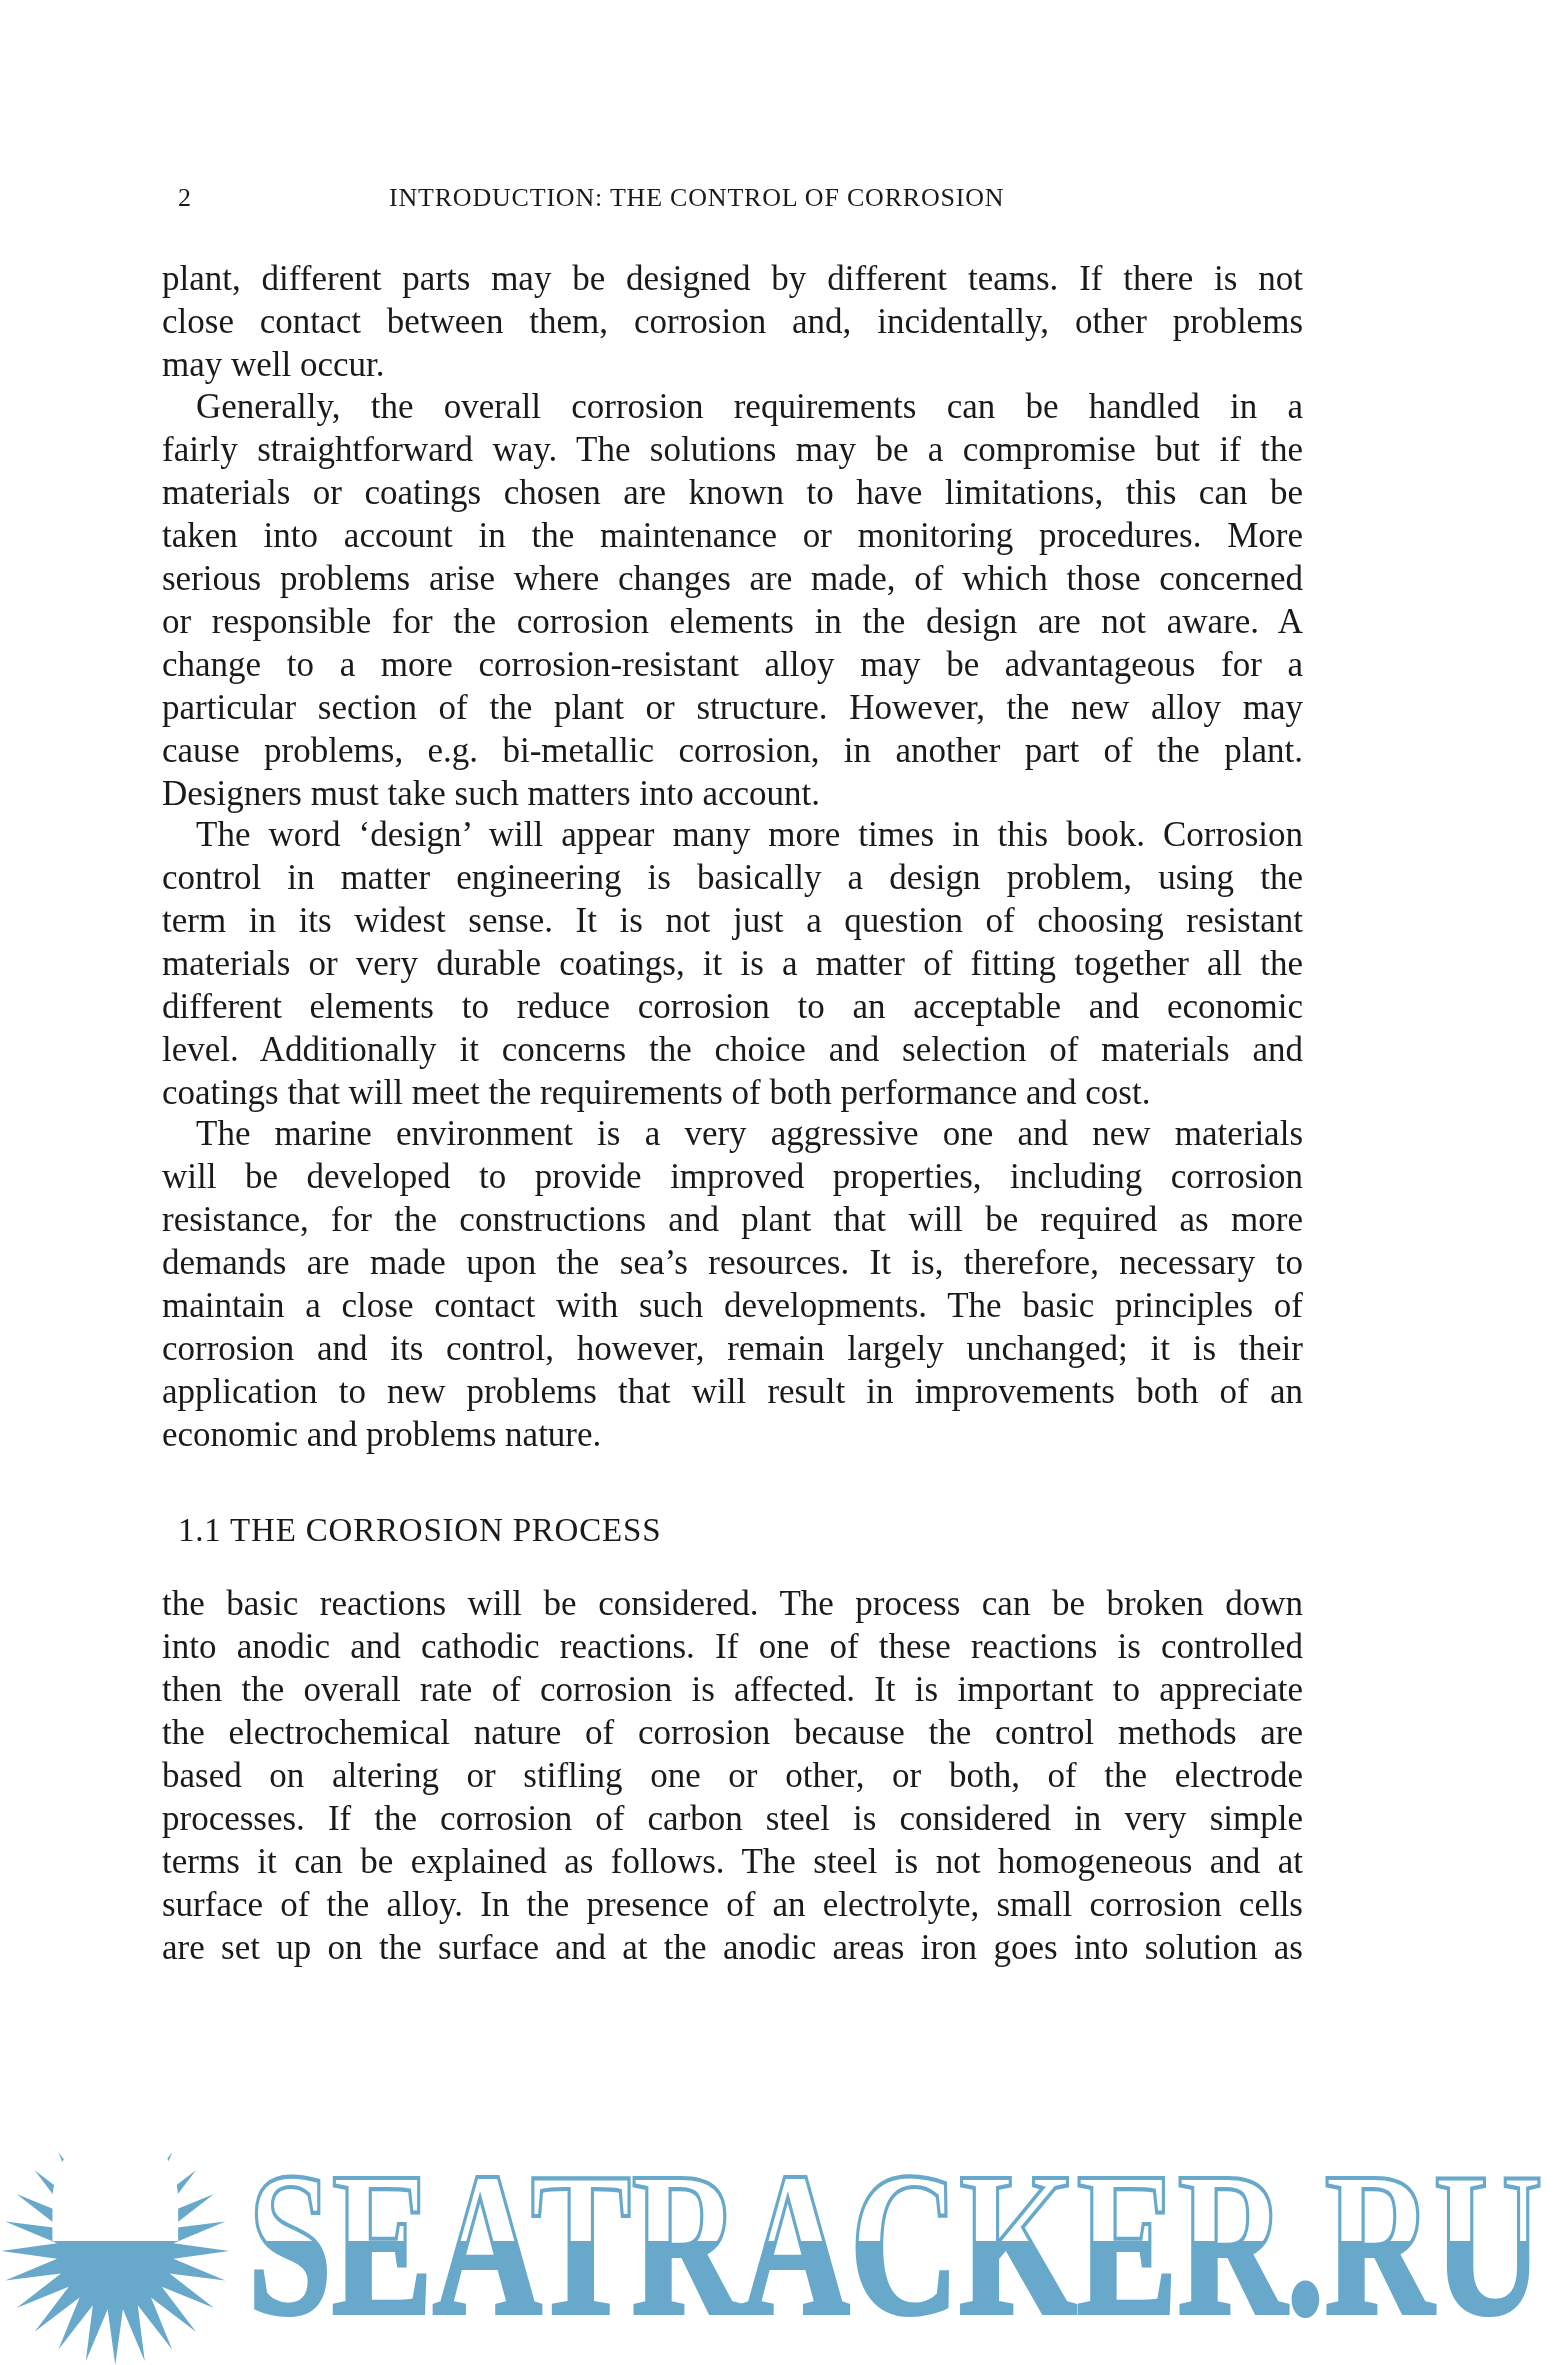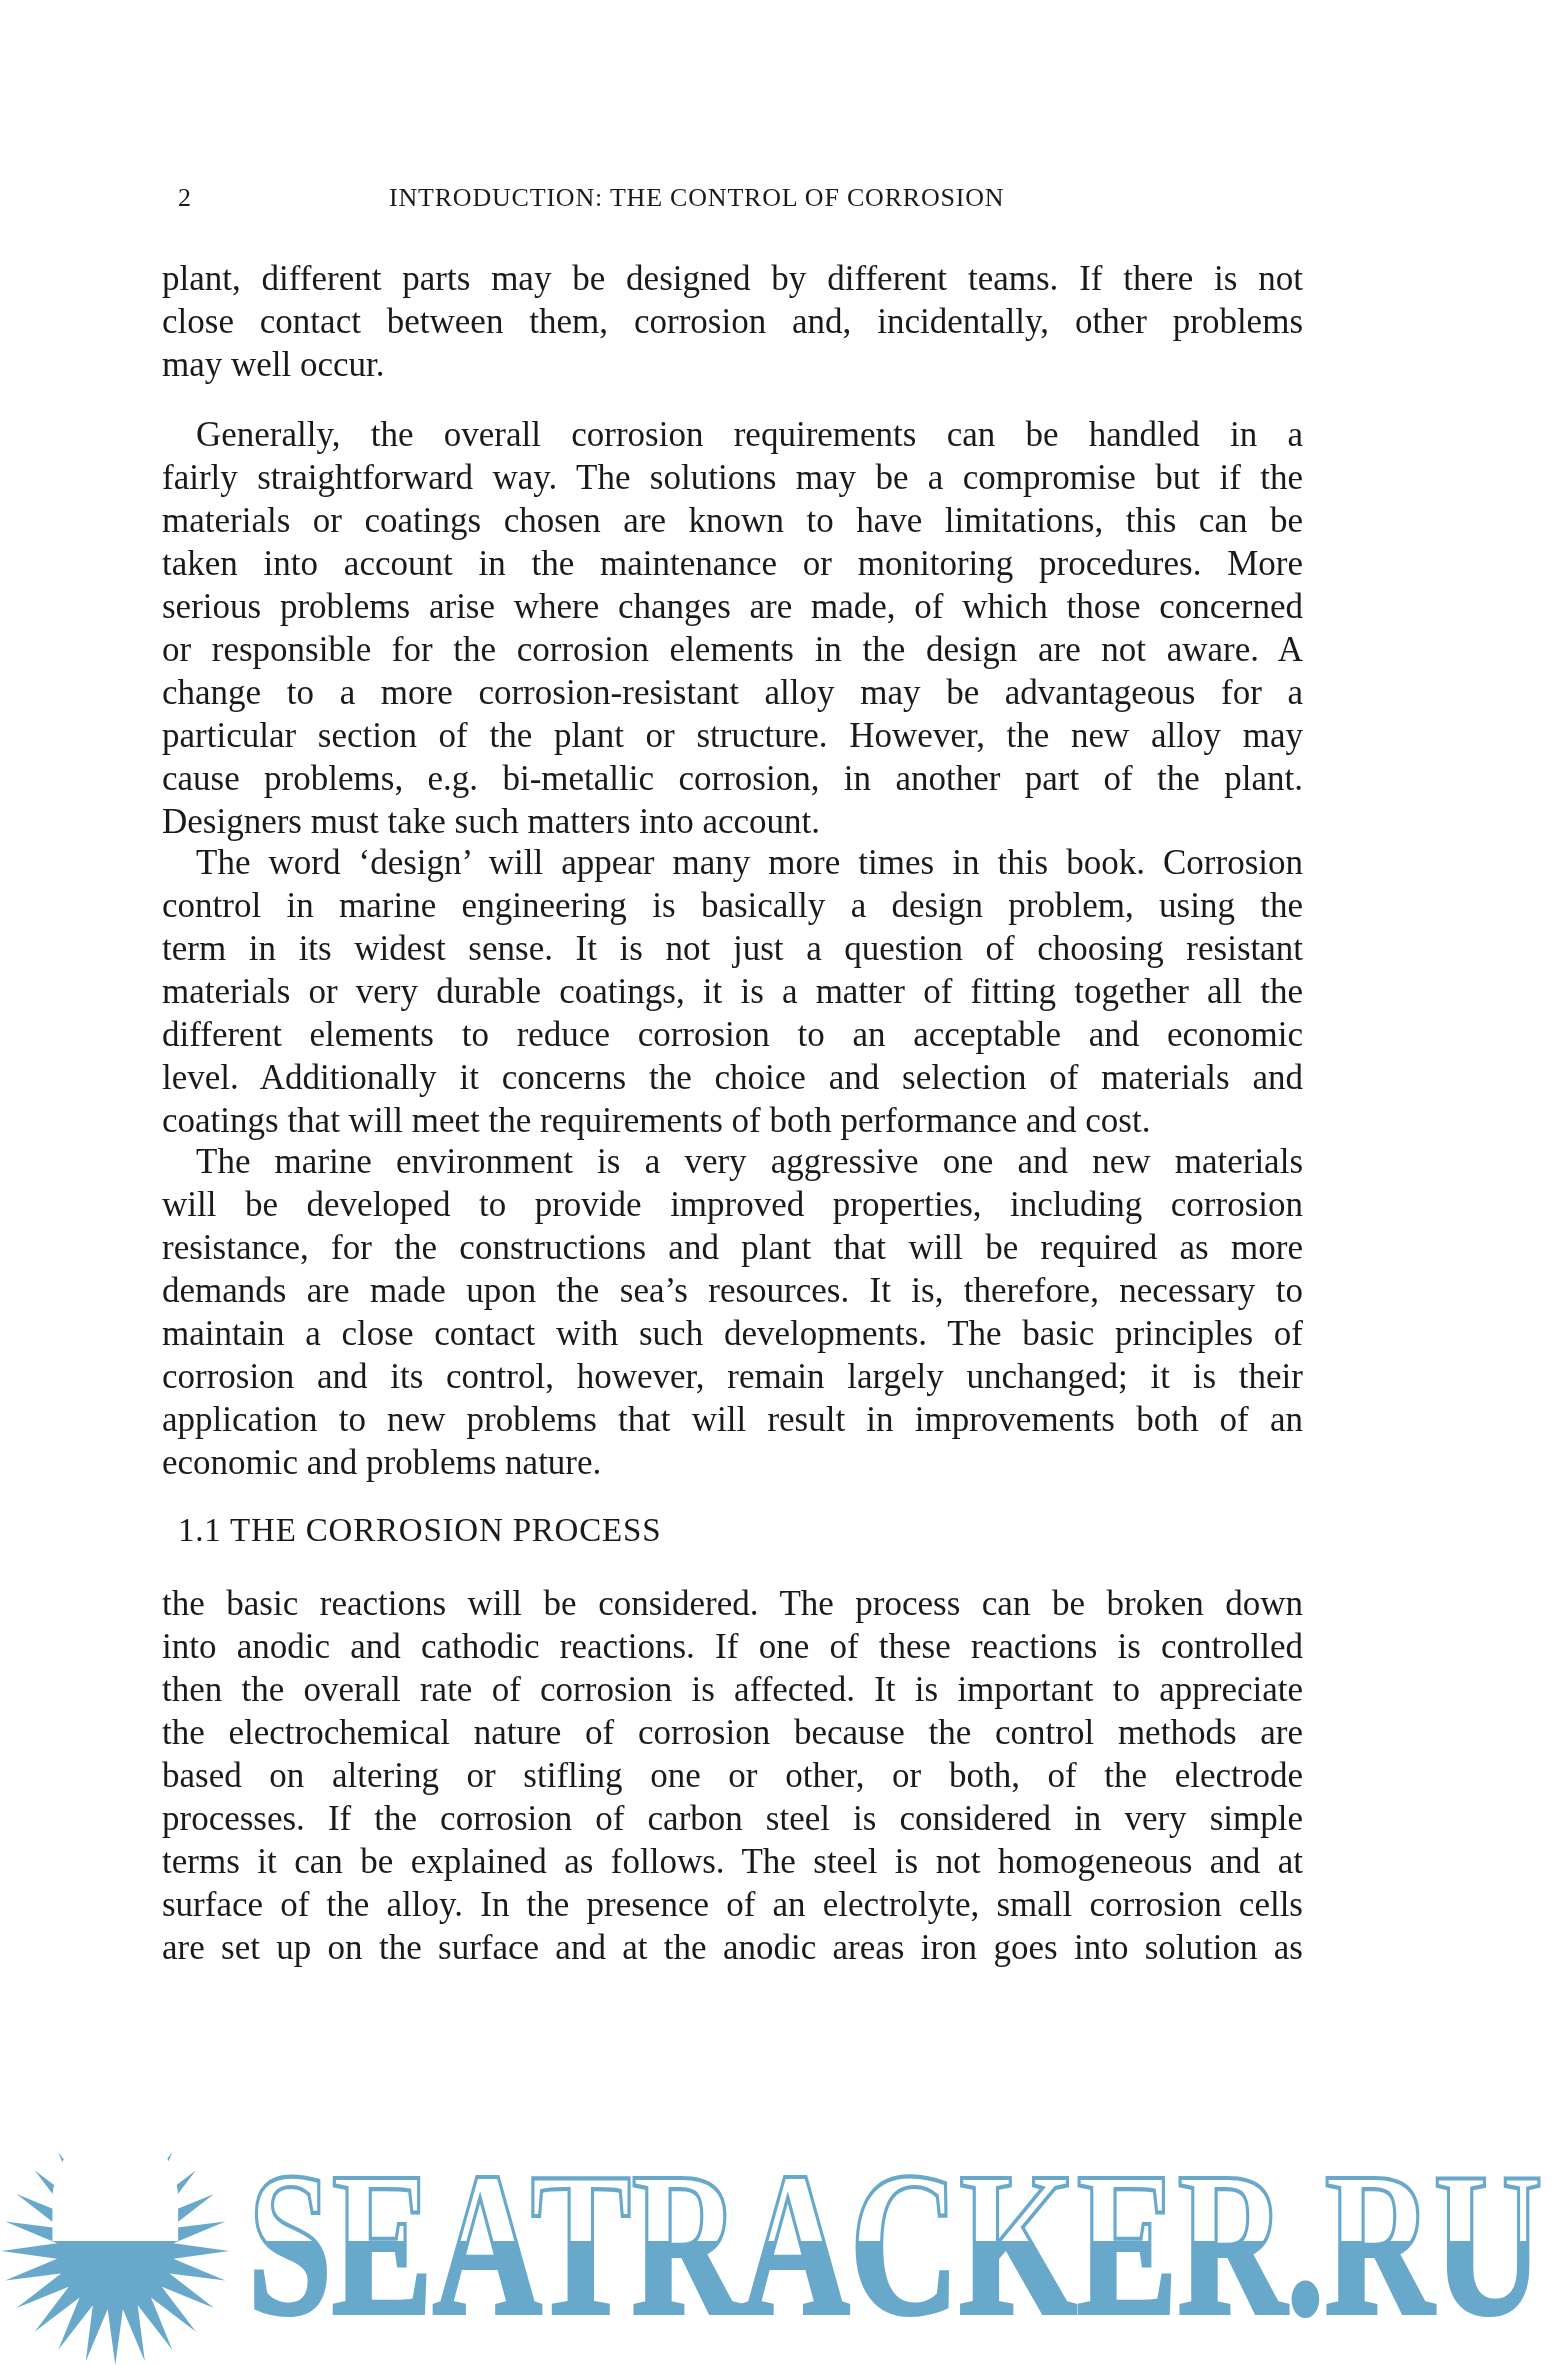--- a/index.html
+++ b/index.html
@@ -3,21 +3,21 @@
 <meta charset="utf-8">
 <style>
   html, body { margin:0; padding:0; background:#ffffff; }
   body { width:1560px; height:2366px; position:relative; overflow:hidden; font-family:"Liberation Serif","DejaVu Serif",serif; color:#1a1a1a; }
   .header { position:absolute; top:183px; left:178px; width:1141px; height:42px; font-size:26px; }
   .pagenum { position:absolute; left:0; top:0; }
   .running { position:absolute; left:211px; top:0; letter-spacing:0.8px; }
   .block { position:absolute; left:162px; width:1141px; font-size:35px; }
   .line { height:43px; line-height:43px; white-space:nowrap; text-align:justify; text-align-last:justify; overflow:hidden; }
   .line.last { text-align-last:left; }
-  .line.indent { padding-left:34px;margin-top:28px; }
+  .line.indent { padding-left:34px; }
   .heading { position:absolute; left:178px; top:1512px; font-size:33px; letter-spacing:0.8px; }
   .watermark { position:absolute; left:0; top:2137px; width:1410px; height:228px; }
 </style>
 </head>
 <body>
 
 <div class="header">
   <span class="pagenum">2</span>
   <span class="running">INTRODUCTION: THE CONTROL OF CORROSION</span>
 </div>
@@ -36,21 +36,21 @@
   <div class="line">serious problems arise where changes are made, of which those concerned</div>
   <div class="line">or responsible for the corrosion elements in the design are not aware. A</div>
   <div class="line">change to a more corrosion-resistant alloy may be advantageous for a</div>
   <div class="line">particular section of the plant or structure. However, the new alloy may</div>
   <div class="line">cause problems, e.g. bi-metallic corrosion, in another part of the plant.</div>
   <div class="line last">Designers must take such matters into account.</div>
 </div>
 
 <div class="block" style="top:813px;">
   <div class="line indent">The word ‘design’ will appear many more times in this book. Corrosion</div>
-  <div class="line">control in marine engineering is basically a design problem, using the</div>
+  <div class="line">control in matter engineering is basically a design problem, using the</div>
   <div class="line">term in its widest sense. It is not just a question of choosing resistant</div>
   <div class="line">materials or very durable coatings, it is a matter of fitting together all the</div>
   <div class="line">different elements to reduce corrosion to an acceptable and economic</div>
   <div class="line">level. Additionally it concerns the choice and selection of materials and</div>
   <div class="line last">coatings that will meet the requirements of both performance and cost.</div>
 </div>
 
 <div class="block" style="top:1112px;">
   <div class="line indent">The marine environment is a very aggressive one and new materials</div>
   <div class="line">will be developed to provide improved properties, including corrosion</div>

